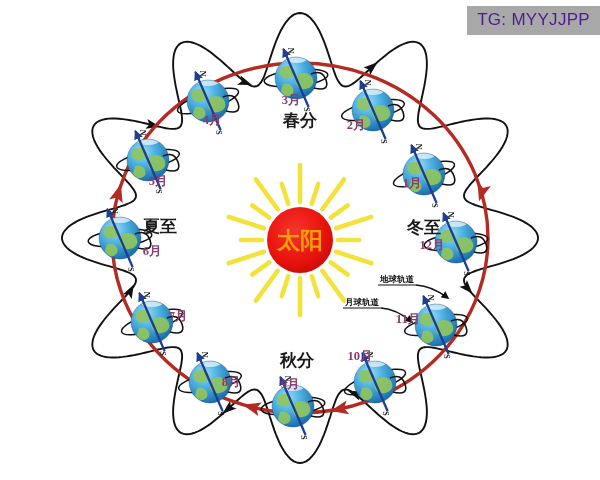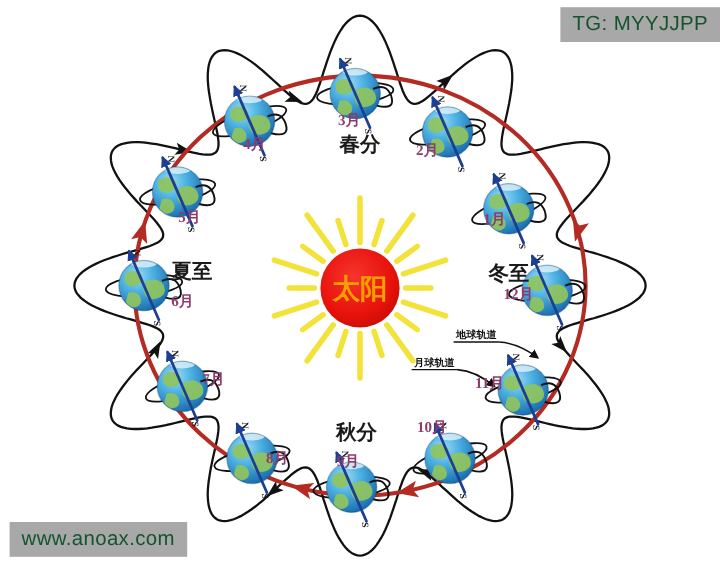--- a/index.html
+++ b/index.html
@@ -21,21 +21,21 @@
   #diagram-svg {
     position: absolute;
     left: 0;
     top: 0;
     width: 600px;
     height: 480px;
   }
   .watermark {
     position: absolute;
     background: #a8a8a8;
-    color: #14532d;
+    color: #4c1d95;
     font-family: "Liberation Sans", "DejaVu Sans", sans-serif;
     font-size: 17px;
     letter-spacing: 0.3px;
     padding: 4px 10px 5px 10px;
     white-space: nowrap;
     line-height: 1.15;
   }
   #watermark-top {
     right: 0;
     top: 6px;
@@ -360,15 +360,14 @@
         <text x="231" y="386" class="month-label" text-anchor="middle">8月</text>
         <text x="290" y="388" class="month-label" text-anchor="middle">9月</text>
         <text x="360" y="360" class="month-label" text-anchor="middle">10月</text>
         <text x="408" y="323" class="month-label" text-anchor="middle">11月</text>
         <text x="432" y="249" class="month-label" text-anchor="middle">12月</text>
       </g>
   </svg>
 
   <div class="watermark" id="watermark-top">TG: MYYJJPP</div>
 
-  <div class="watermark" id="watermark-bottom">www.anoax.com</div>
 
 </div>
 
 </body></html>

